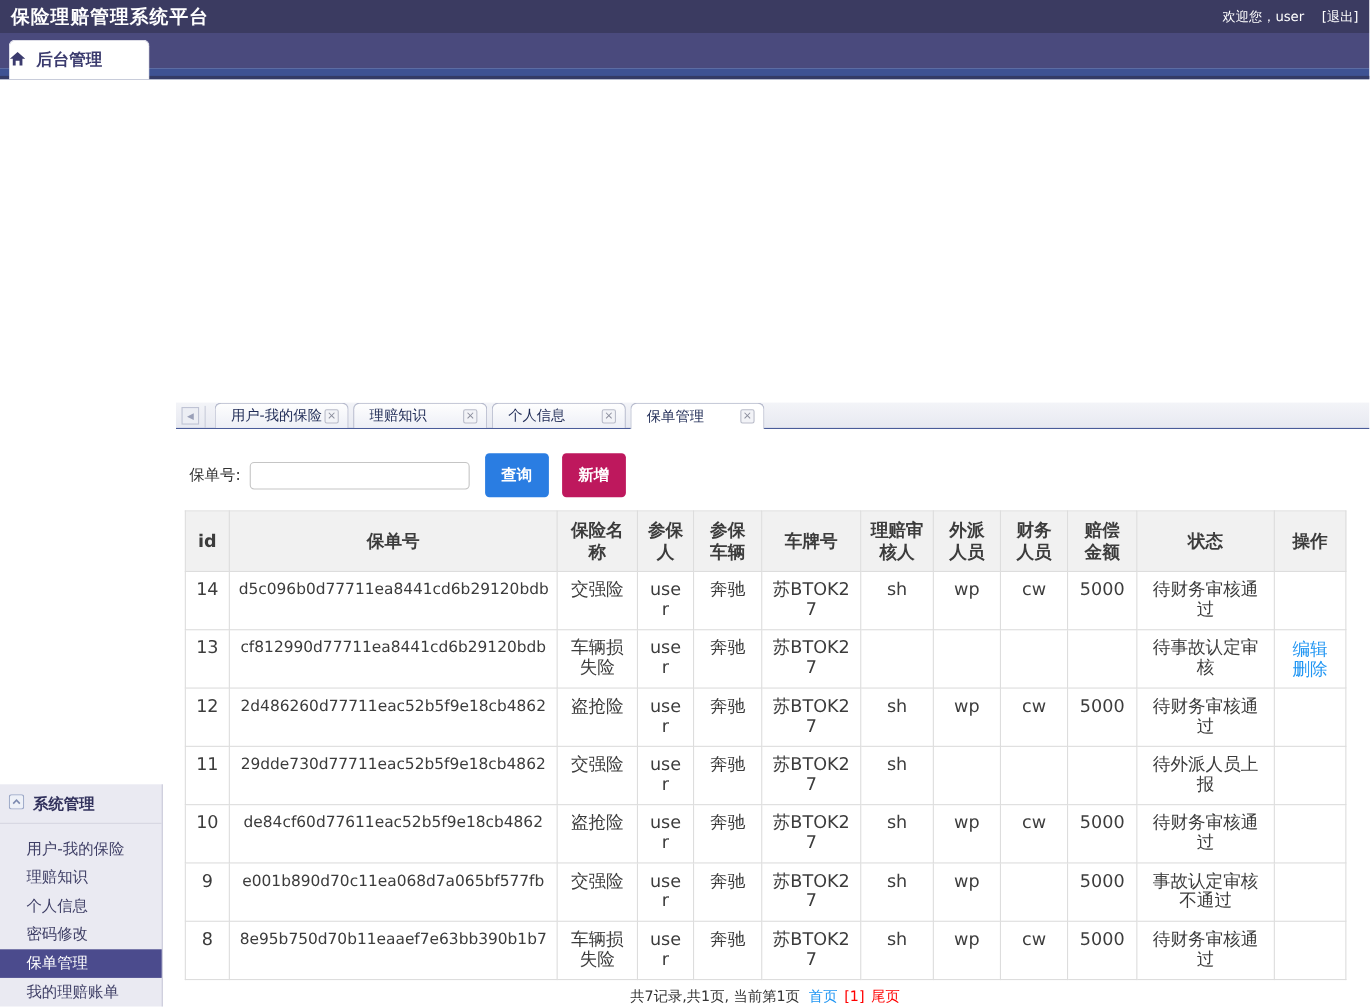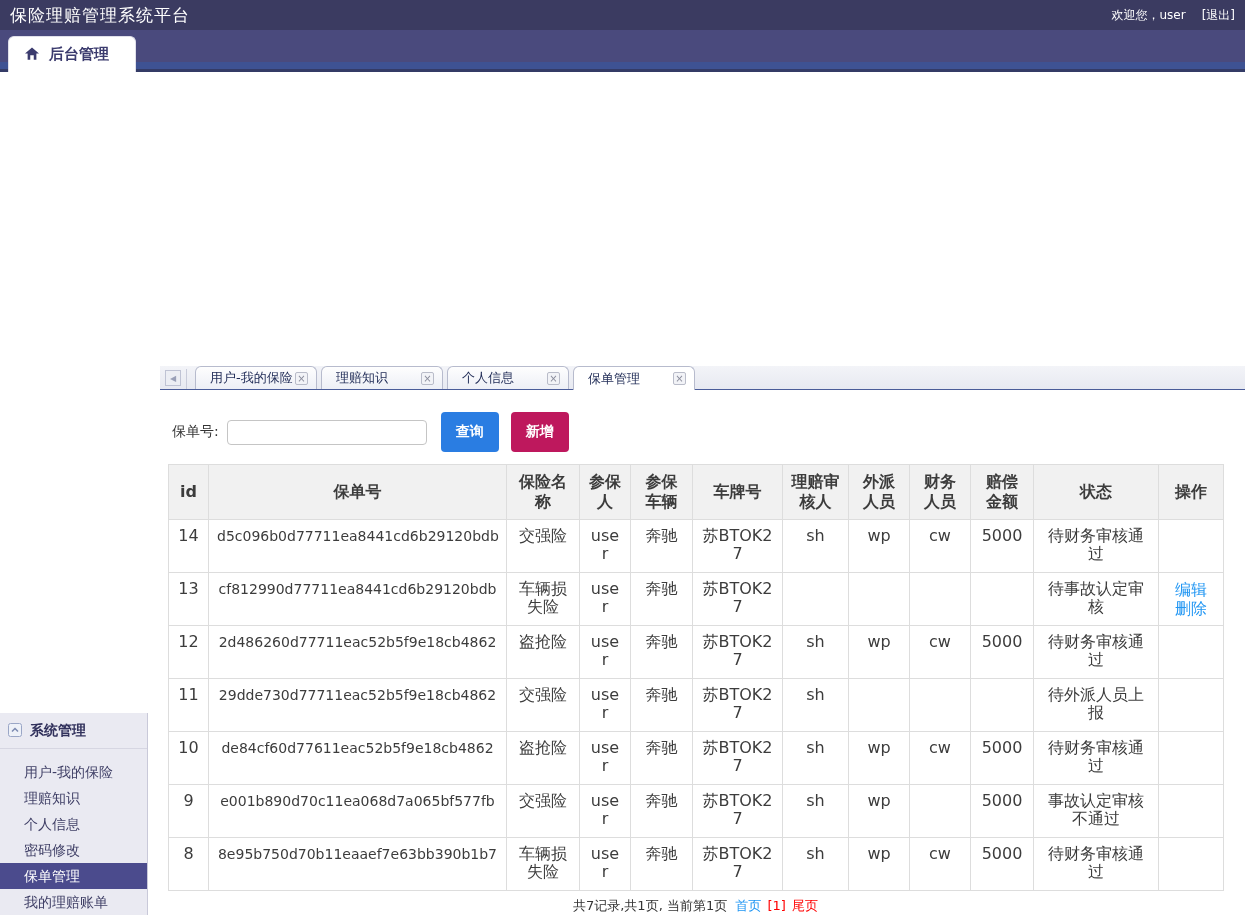--- a/index.html
+++ b/index.html
@@ -3,28 +3,28 @@
 <meta charset="utf-8">
 <style>
   * { margin:0; padding:0; box-sizing:border-box; }
   html,body { width:1245px; height:916px; }
   body { font-family:"DejaVu Sans", sans-serif; background:#fff; overflow:hidden; }
   a { text-decoration:none; cursor:pointer; }
 
   
   .header-wrap { position:relative; }
   .band1 { height:30px; background:#3b3b61; display:flex; justify-content:space-between; align-items:center; padding:0 10px; }
-  .app-title { color:#fff; font-size:17px; font-weight:normal; letter-spacing:1px; }
+  .app-title { color:#fff; font-size:17px; font-weight:bold; letter-spacing:1px; }
   .welcome-area { color:#fff; font-size:12px; display:flex; gap:16px; align-items:center; }
   .welcome-area a { color:#fff; }
   .band2 { height:32px; background:#4a4a7d; }
   .strip { height:10px; background:#3e5293; border-bottom:3px solid #343b66; }
   .backend-tab { position:absolute; left:8px; top:36px; height:36px; width:128px; background:#fff;
     border:1px solid #e0e0ea; border-bottom:none; border-radius:6px 6px 0 0; display:flex; align-items:center;
-    padding:0 16px; gap:10px; font-size:15px; font-weight:bold; color:#3b3b6e; z-index:5; cursor:pointer; }
+    padding:0 0; gap:10px; font-size:15px; font-weight:bold; color:#3b3b6e; z-index:5; cursor:pointer; }
 
   
   .layout { display:flex; height:843px;align-items:flex-end; }
   .sidebar { width:148px; background:#eaeaf2; border-right:1px solid #c9c9d9; }
   .side-header { display:flex; align-items:center; gap:8px; padding:9px 8px 8px 8px; font-size:14px;
     font-weight:bold; color:#31315c; border-bottom:1px solid #d6d6e2; cursor:pointer; }
   .side-menu { padding-top:10px; }
   .side-item { height:26px; line-height:26px; padding-left:24px; font-size:14px; color:#3f3f66; cursor:pointer; }
   .side-item.active { background:#4b4b8d; color:#fff; }
 

